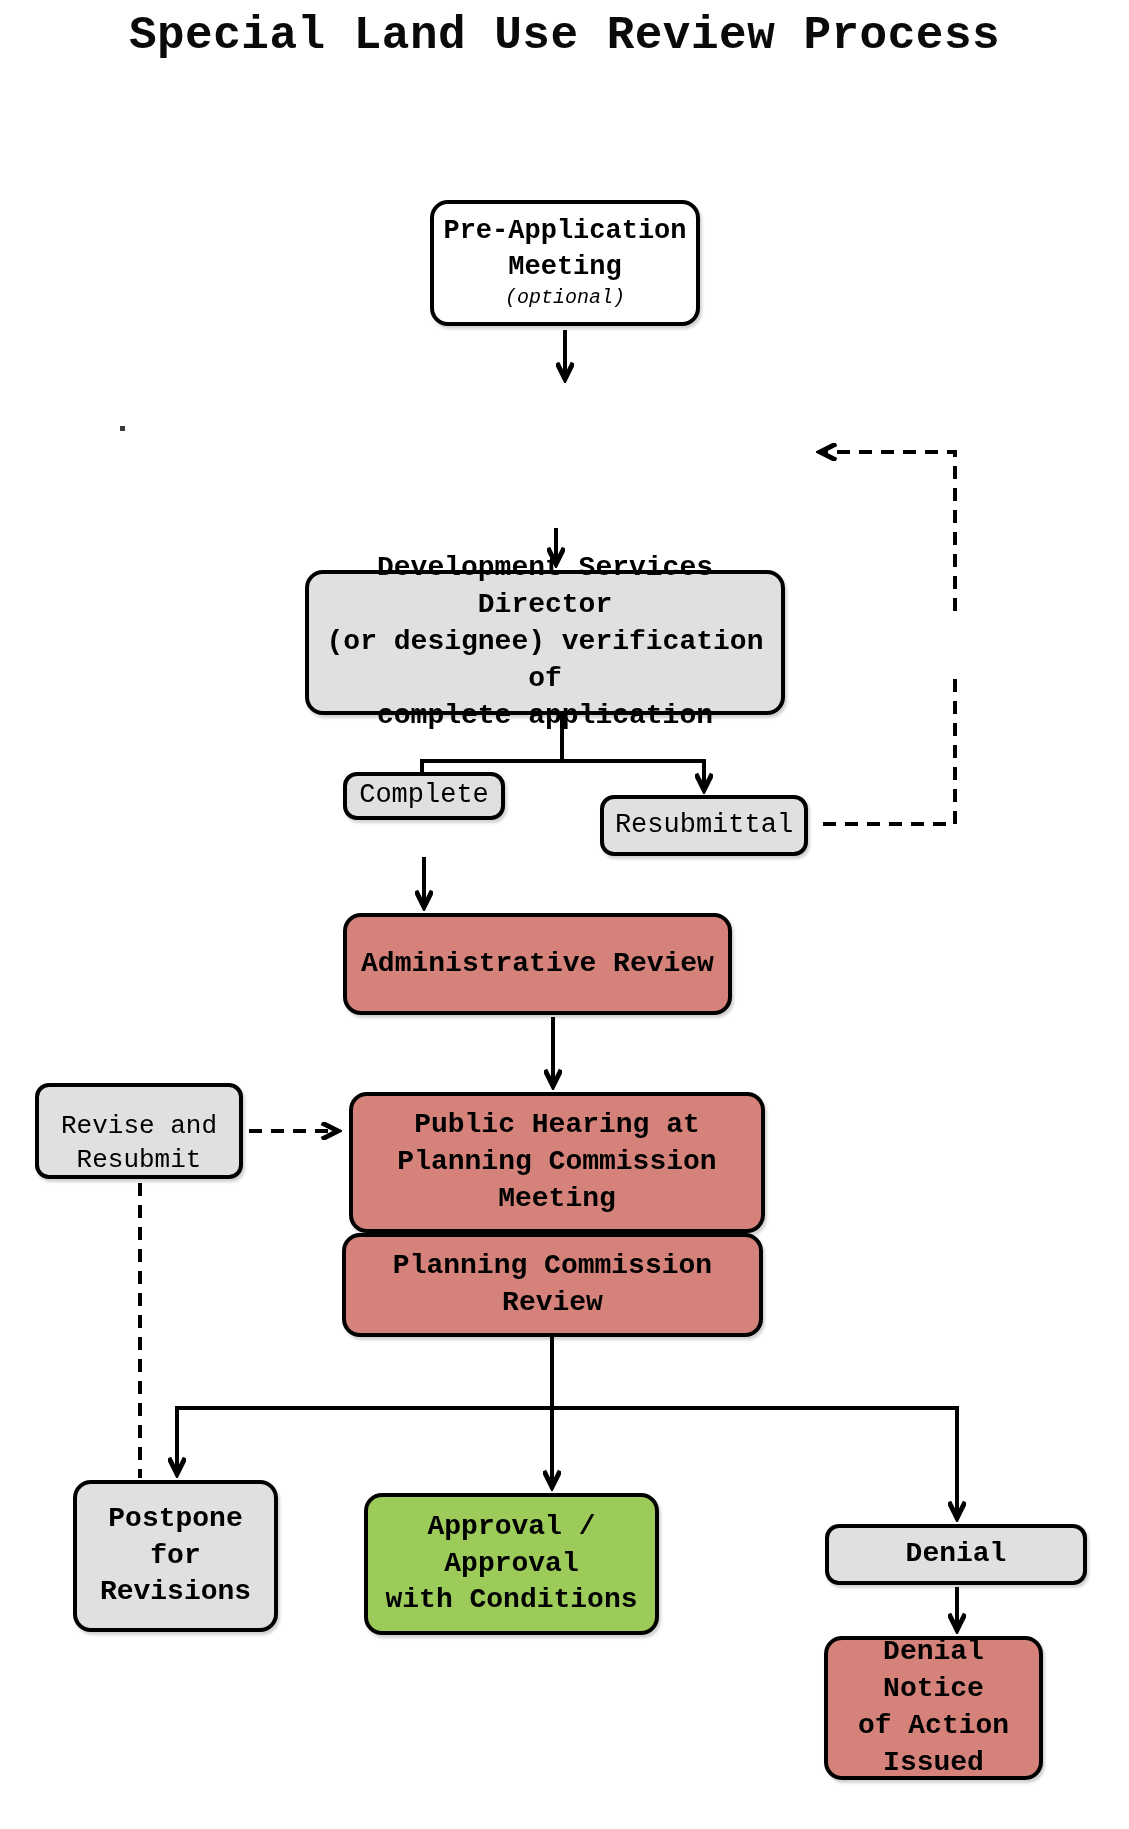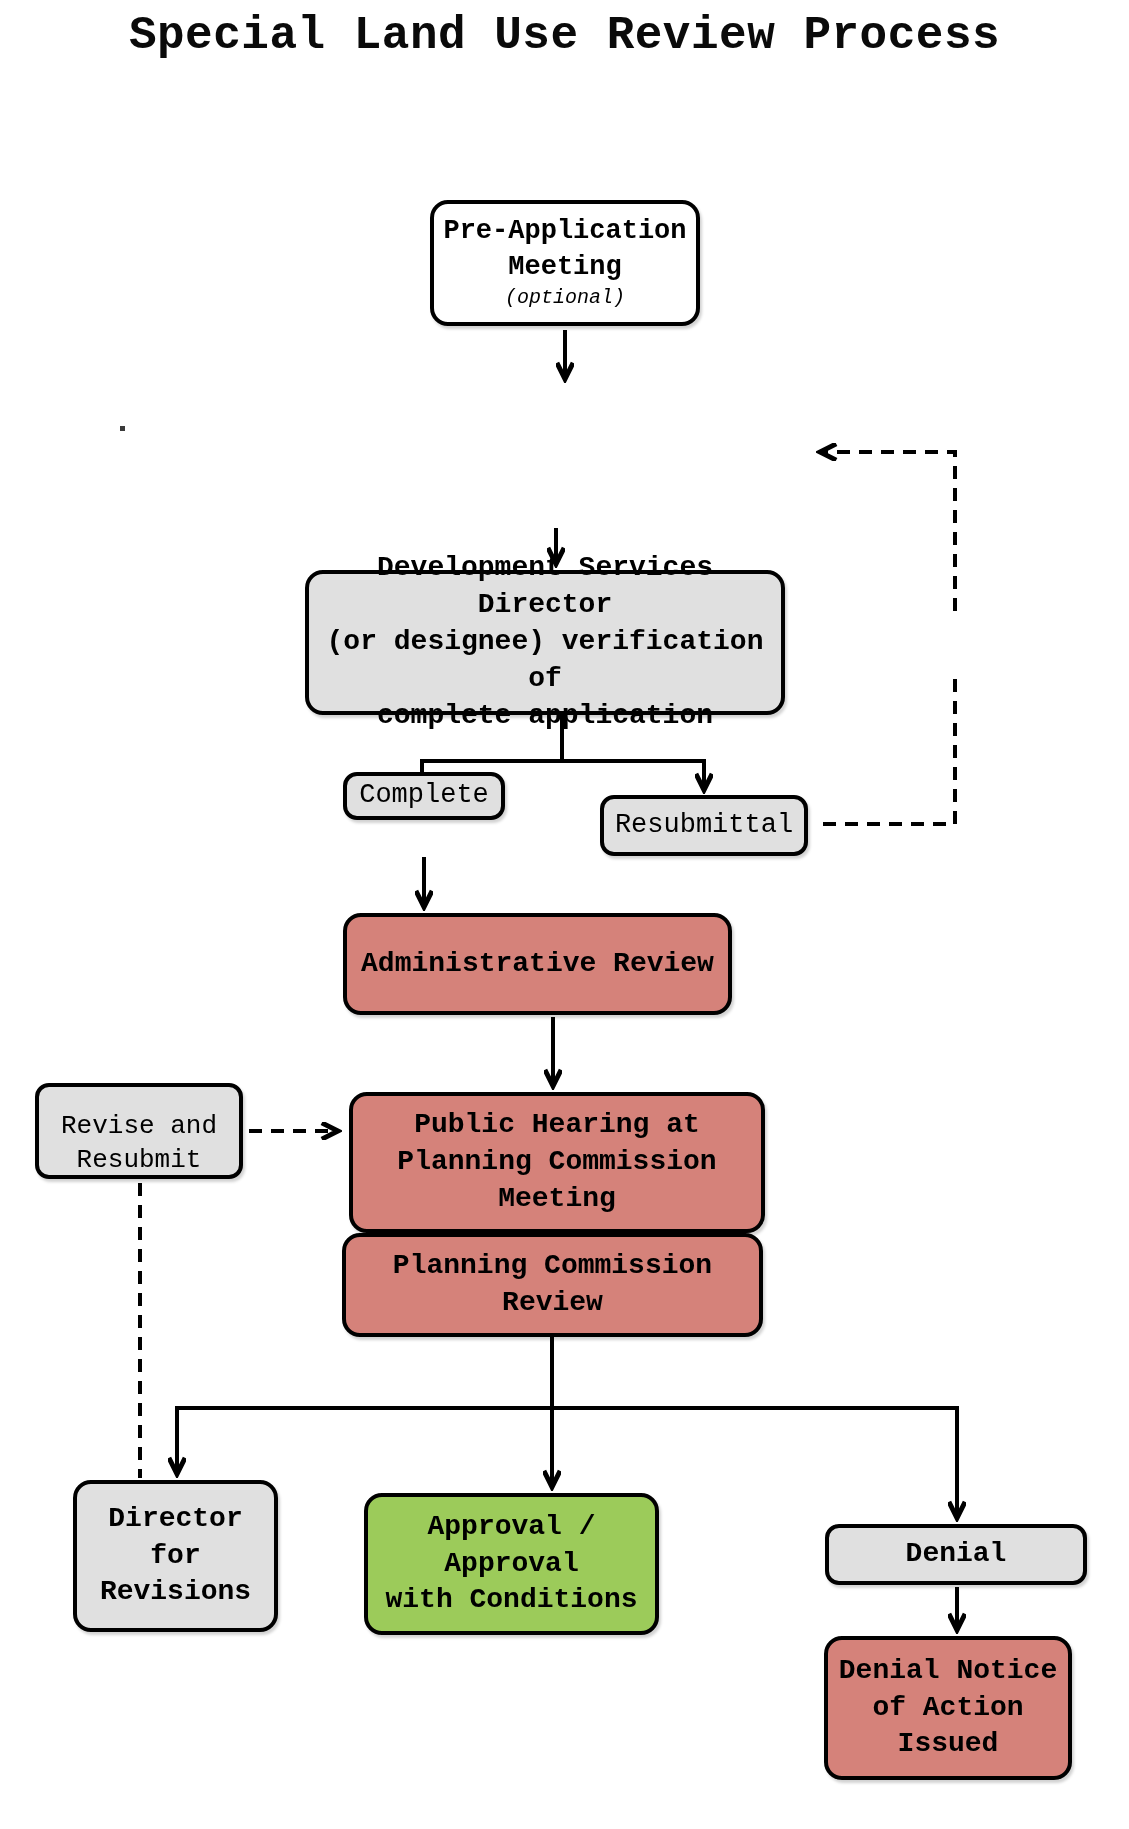--- a/index.html
+++ b/index.html
@@ -103,35 +103,35 @@
 Planning Commission
 Meeting</div>
   </div>
 
   <div class="node red" style="left:342px;top:1233px;width:421px;height:104px">
     <div class="t bold fs28">Planning Commission
 Review</div>
   </div>
 
   <div class="node gray" style="left:73px;top:1480px;width:205px;height:152px">
-    <div class="t bold fs28">Director
+    <div class="t bold fs28">Postpone
 for
 Revisions</div>
   </div>
 
   <div class="node green" style="left:364px;top:1493px;width:295px;height:142px">
     <div class="t bold fs28">Approval / Approval
 with Conditions</div>
   </div>
 
   <div class="node gray small" style="left:825px;top:1524px;width:262px;height:61px">
     <div class="t bold fs28">Denial</div>
   </div>
 
-  <div class="node red" style="left:824px;top:1636px;width:248px;height:144px">
+  <div class="node red" style="left:824px;top:1636px;width:219px;height:144px">
     <div class="t bold fs28">Denial Notice
 of Action
 Issued</div>
   </div>
 
   <div class="speck"></div>
 
 </div>
 
 </body></html>

